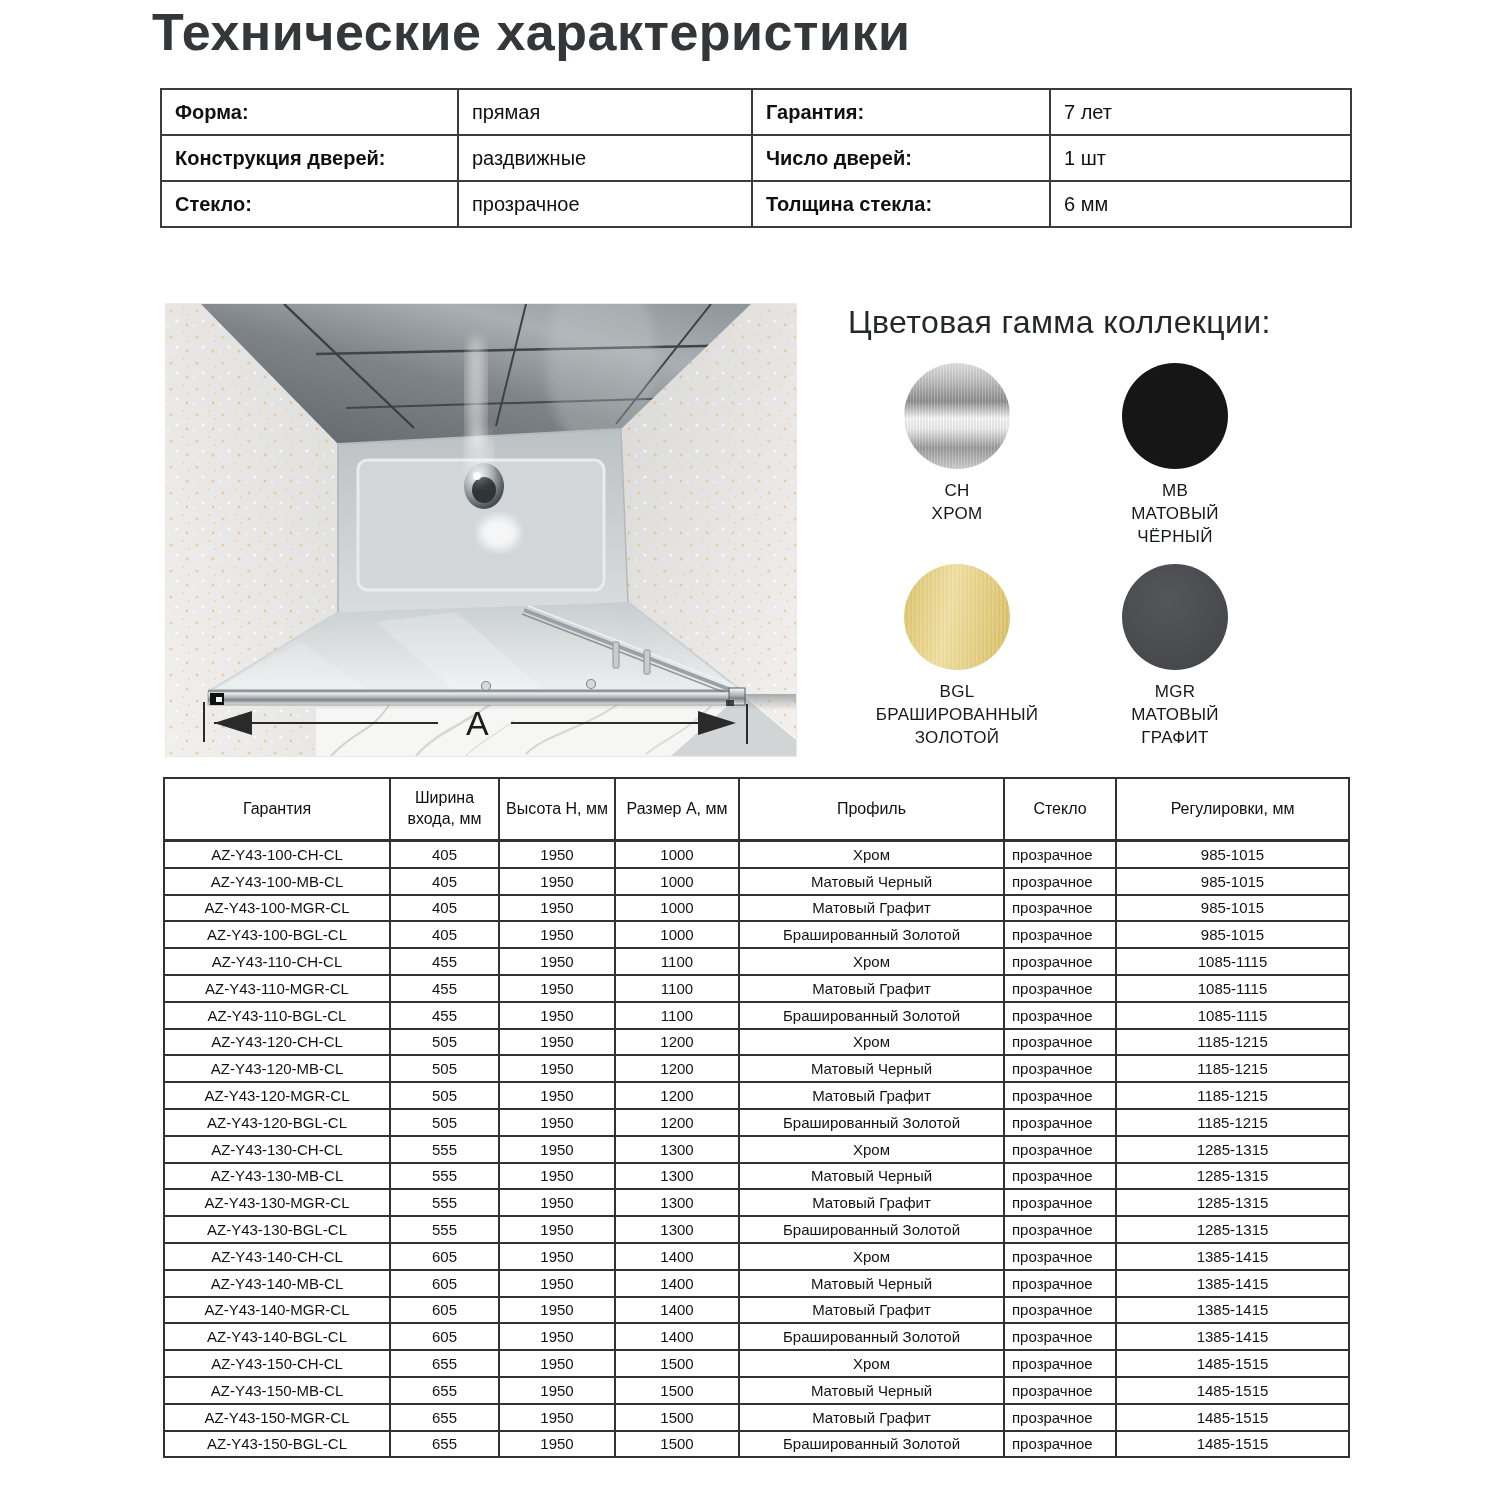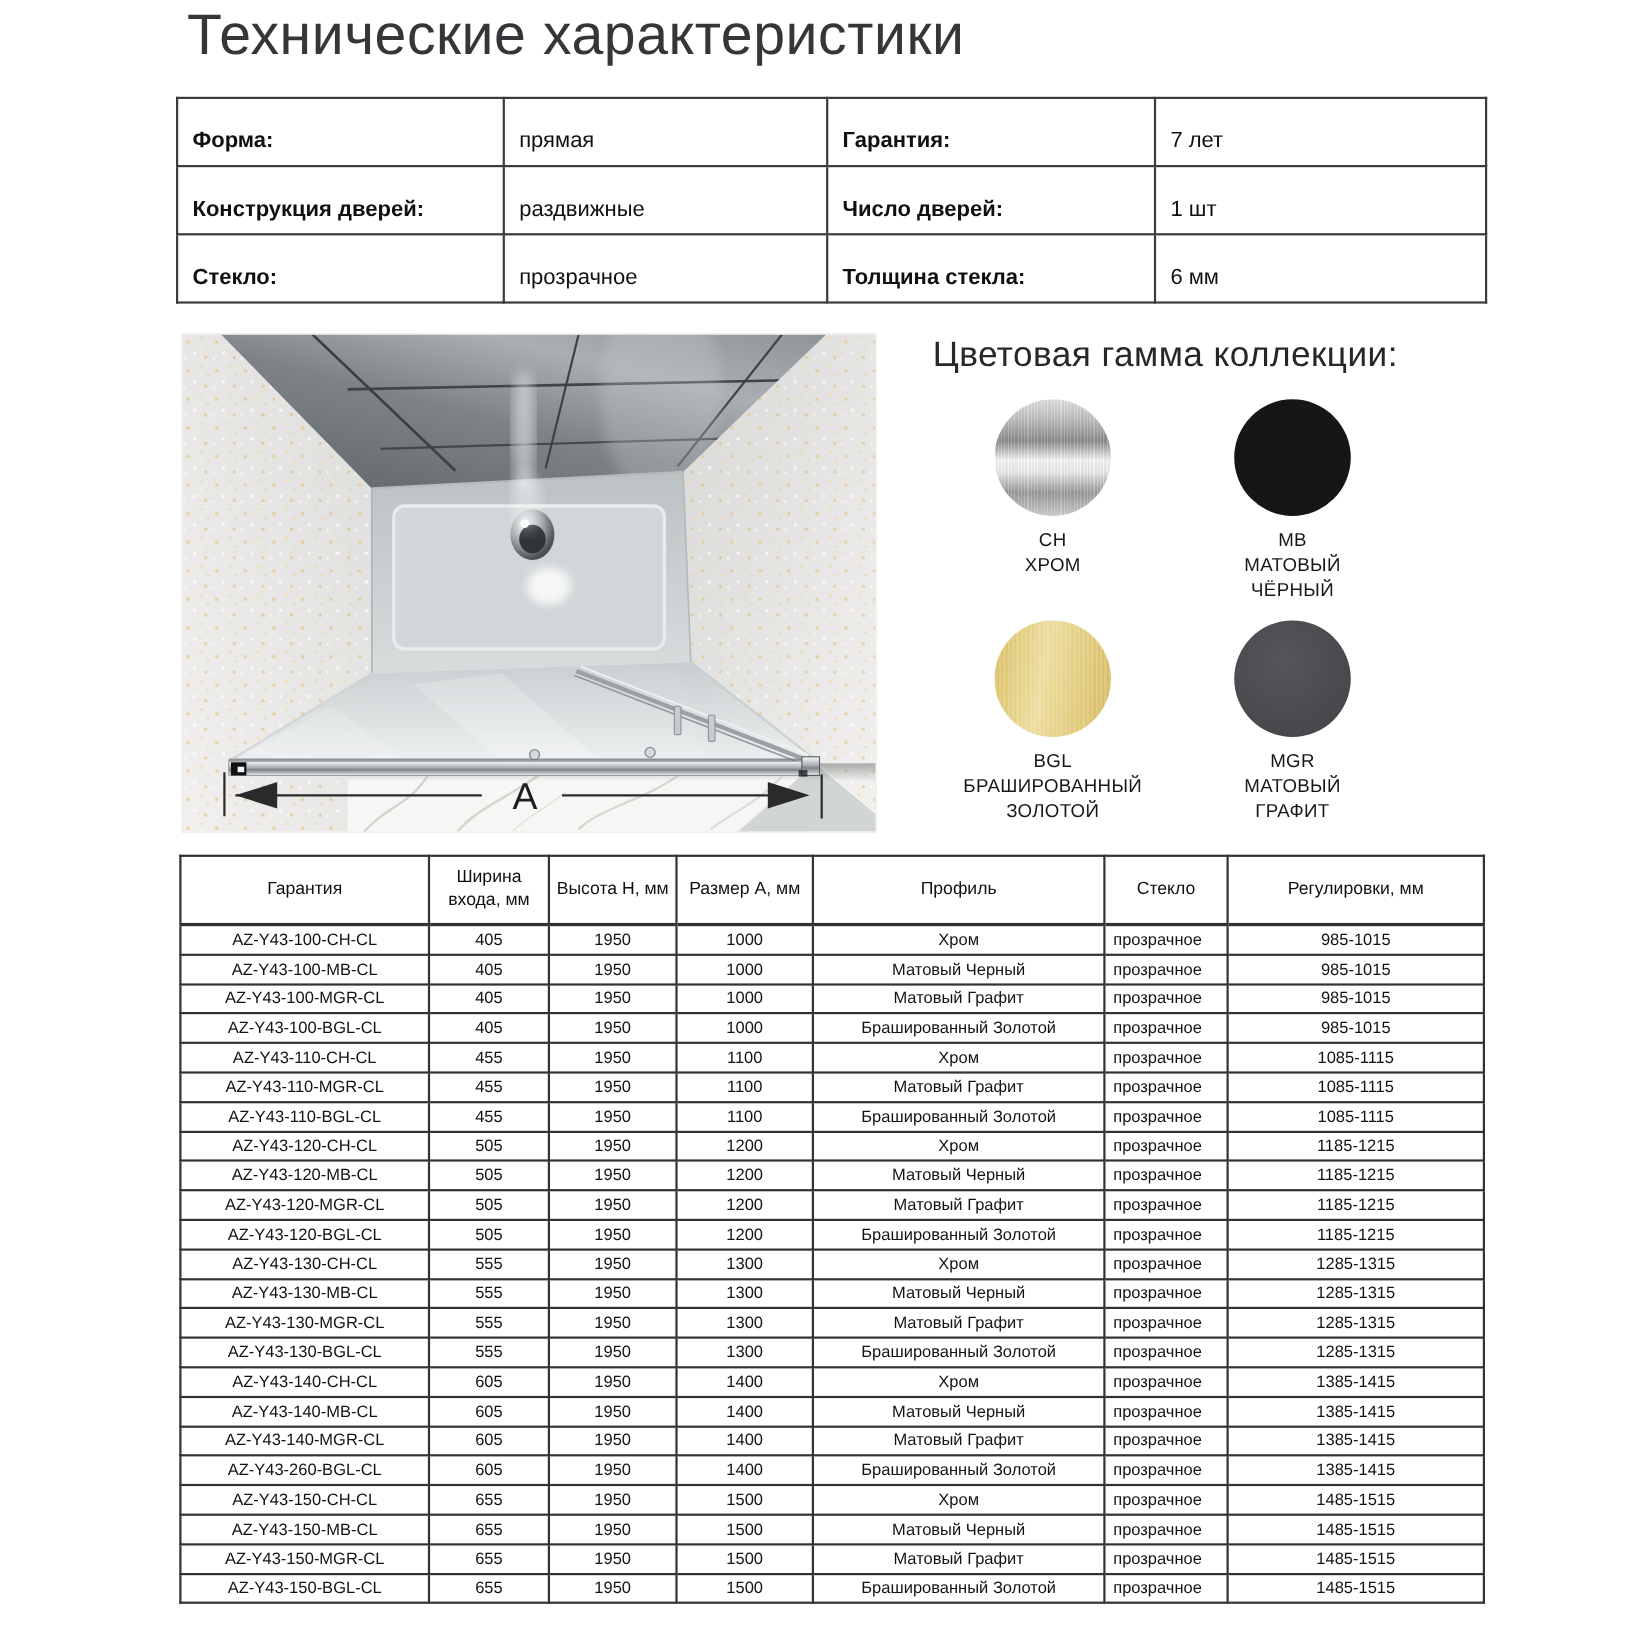--- a/index.html
+++ b/index.html
@@ -1,26 +1,26 @@
 <!DOCTYPE html>
 <html><head>
 <meta charset="utf-8">
 <style>
   html,body{margin:0;padding:0;background:#fff;}
   #page{position:relative;width:1500px;height:1500px;background:#ffffff;
         font-family:"Liberation Sans", sans-serif;color:#1a1a1a;overflow:hidden;}
 
   
-  .page-title{position:absolute;left:170px;top:2px;font-size:52px;font-weight:400;
+  .page-title{position:absolute;left:152px;top:2px;font-size:52px;font-weight:700;
               color:#343639;letter-spacing:.5px;white-space:nowrap;}
 
   
   table{border-collapse:collapse;}
   .spec-table{position:absolute;left:160px;top:88px;width:1190px;table-layout:fixed;}
-  .spec-table td{border:2px solid #3b3b3b;height:44px;font-size:20px;padding:16px 4px 0 13px;
+  .spec-table td{border:2px solid #3b3b3b;height:44px;font-size:20px;padding:0 4px 0 13px;
                  color:#101010;overflow:hidden;white-space:nowrap;}
   .spec-table td.lbl{font-weight:700;}
 
   
   .photo{position:absolute;left:165px;top:303px;width:630px;height:452px;
          border:1px solid #e9e9e7;box-sizing:content-box;}
   .photo svg{display:block;}
 
   
   .colors{position:absolute;left:848px;top:304px;width:500px;}
@@ -461,21 +461,21 @@
     <td>AZ-Y43-140-MGR-CL</td>
     <td>605</td>
     <td>1950</td>
     <td>1400</td>
     <td>Матовый Графит</td>
     <td class="glass">прозрачное</td>
     <td>1385-1415</td>
   </tr>
 
   <tr>
-    <td>AZ-Y43-260-BGL-CL</td>
+    <td>AZ-Y43-140-BGL-CL</td>
     <td>605</td>
     <td>1950</td>
     <td>1400</td>
     <td>Брашированный Золотой</td>
     <td class="glass">прозрачное</td>
     <td>1385-1415</td>
   </tr>
 
   <tr>
     <td>AZ-Y43-150-CH-CL</td>

